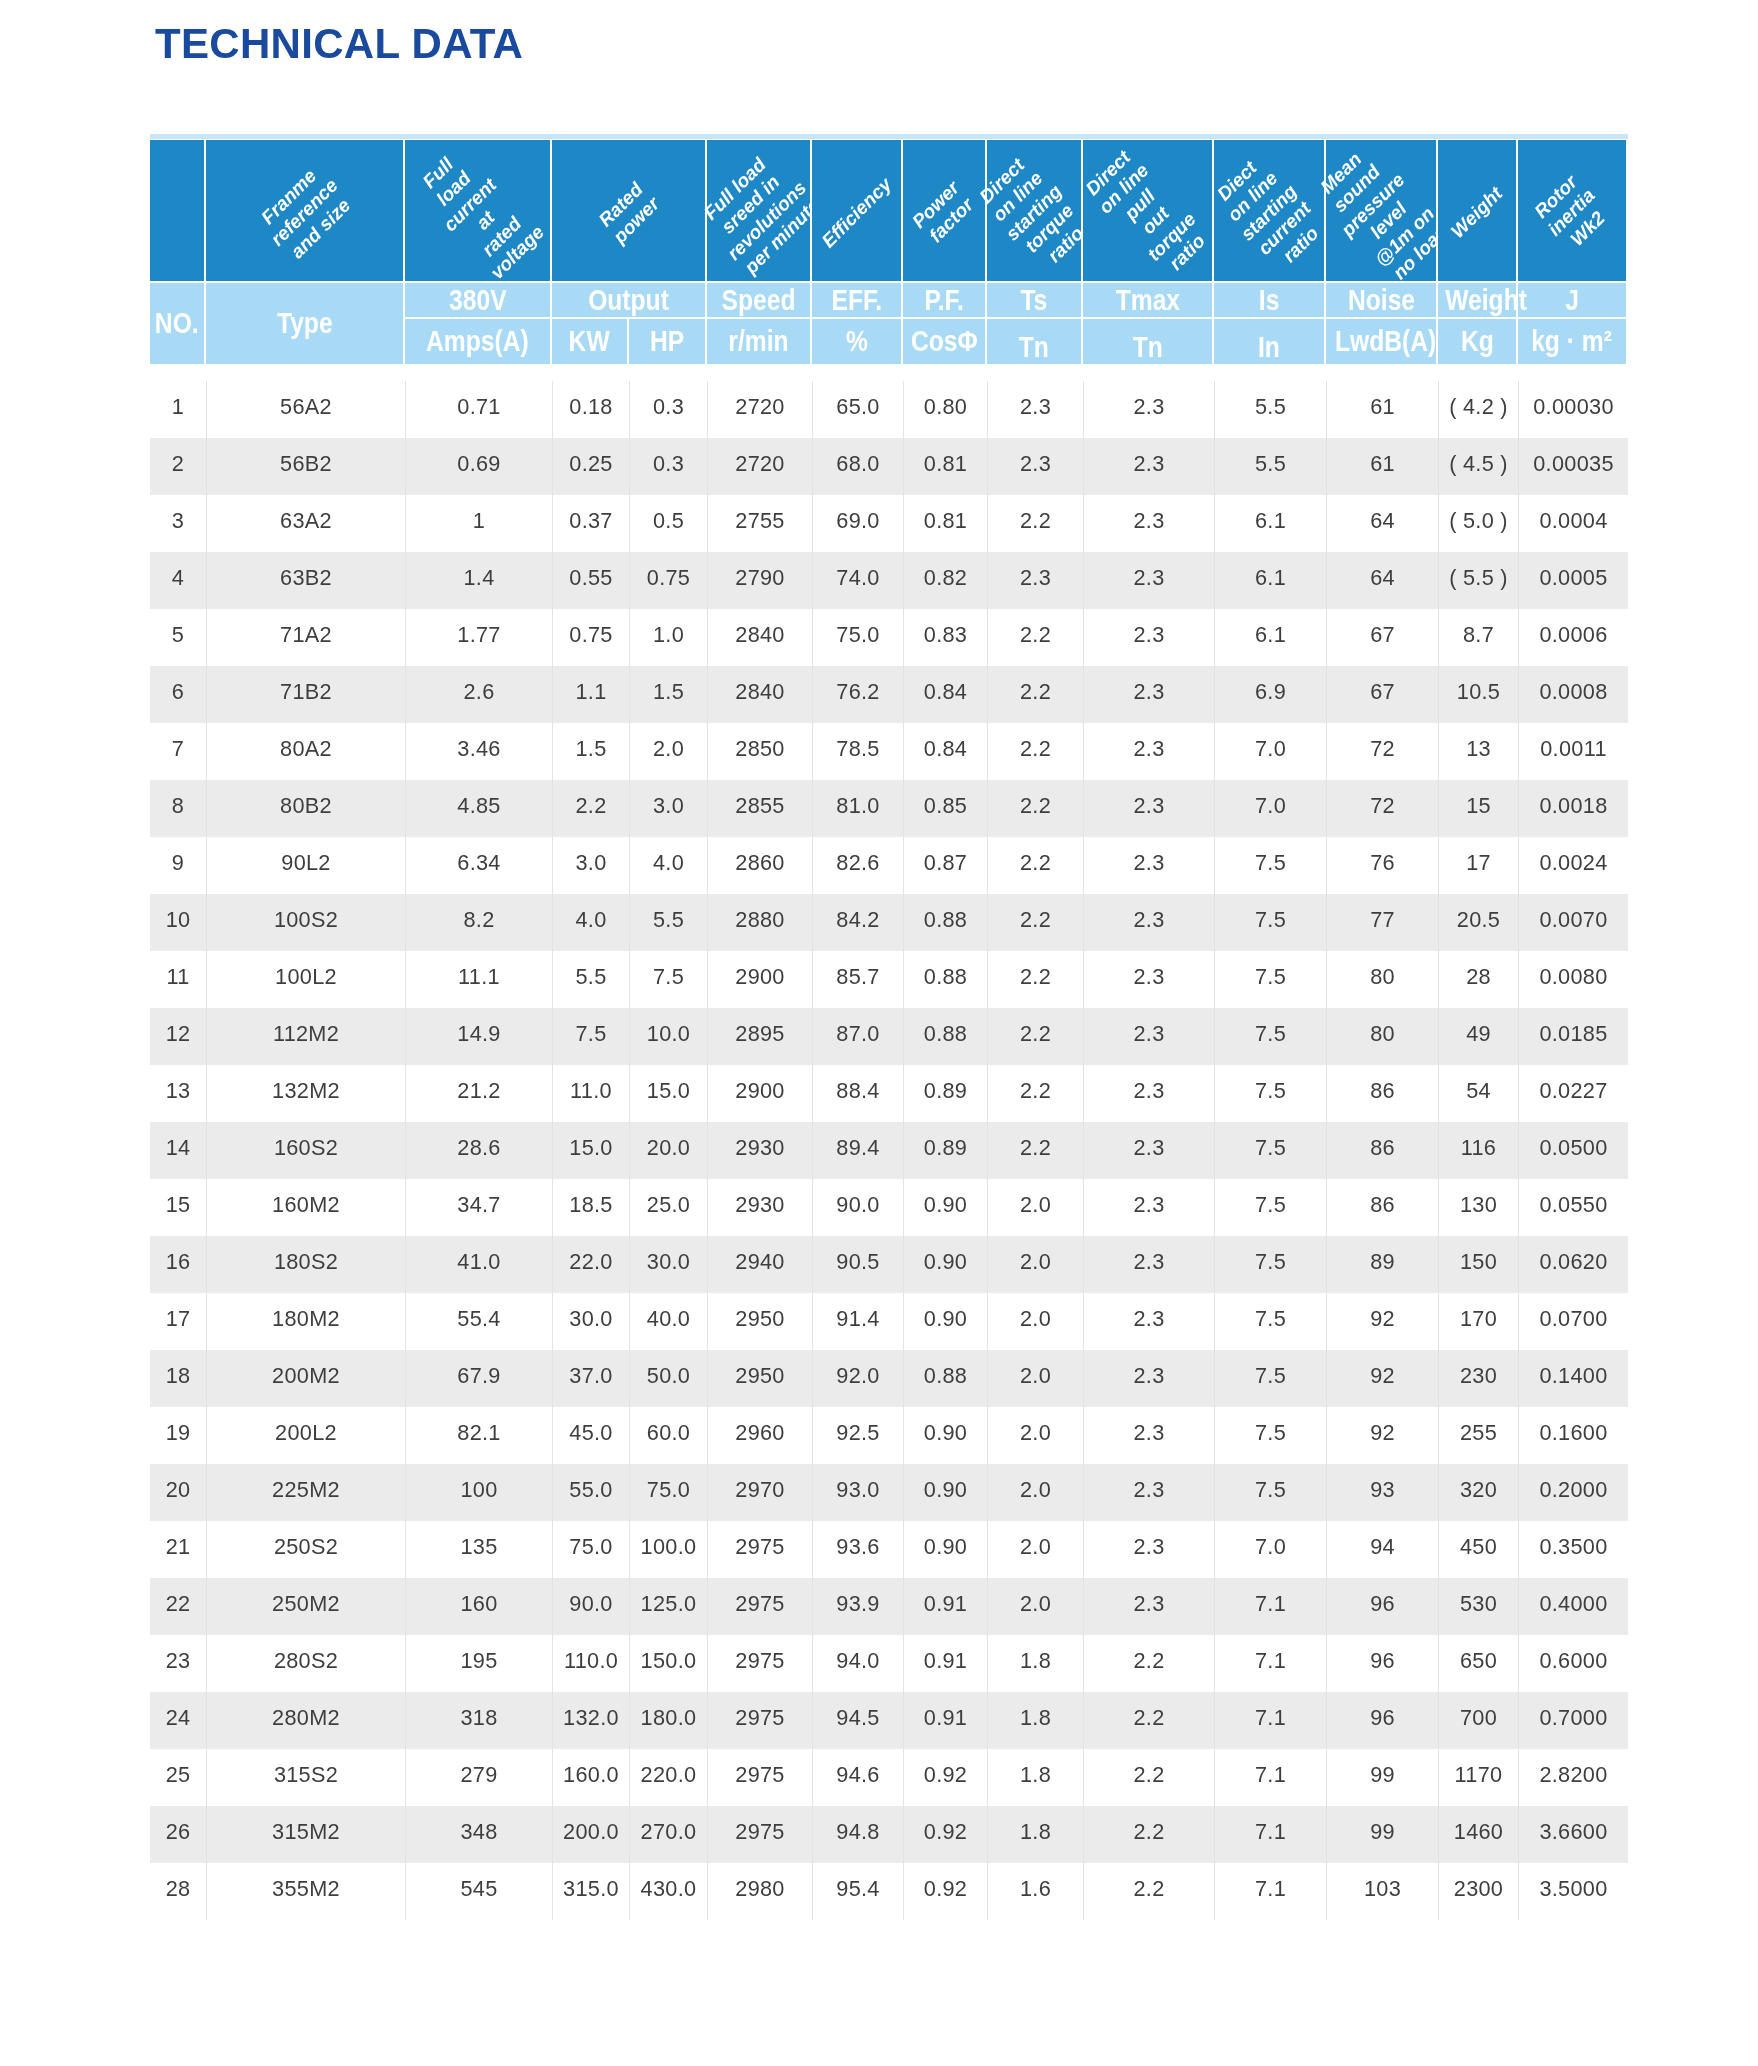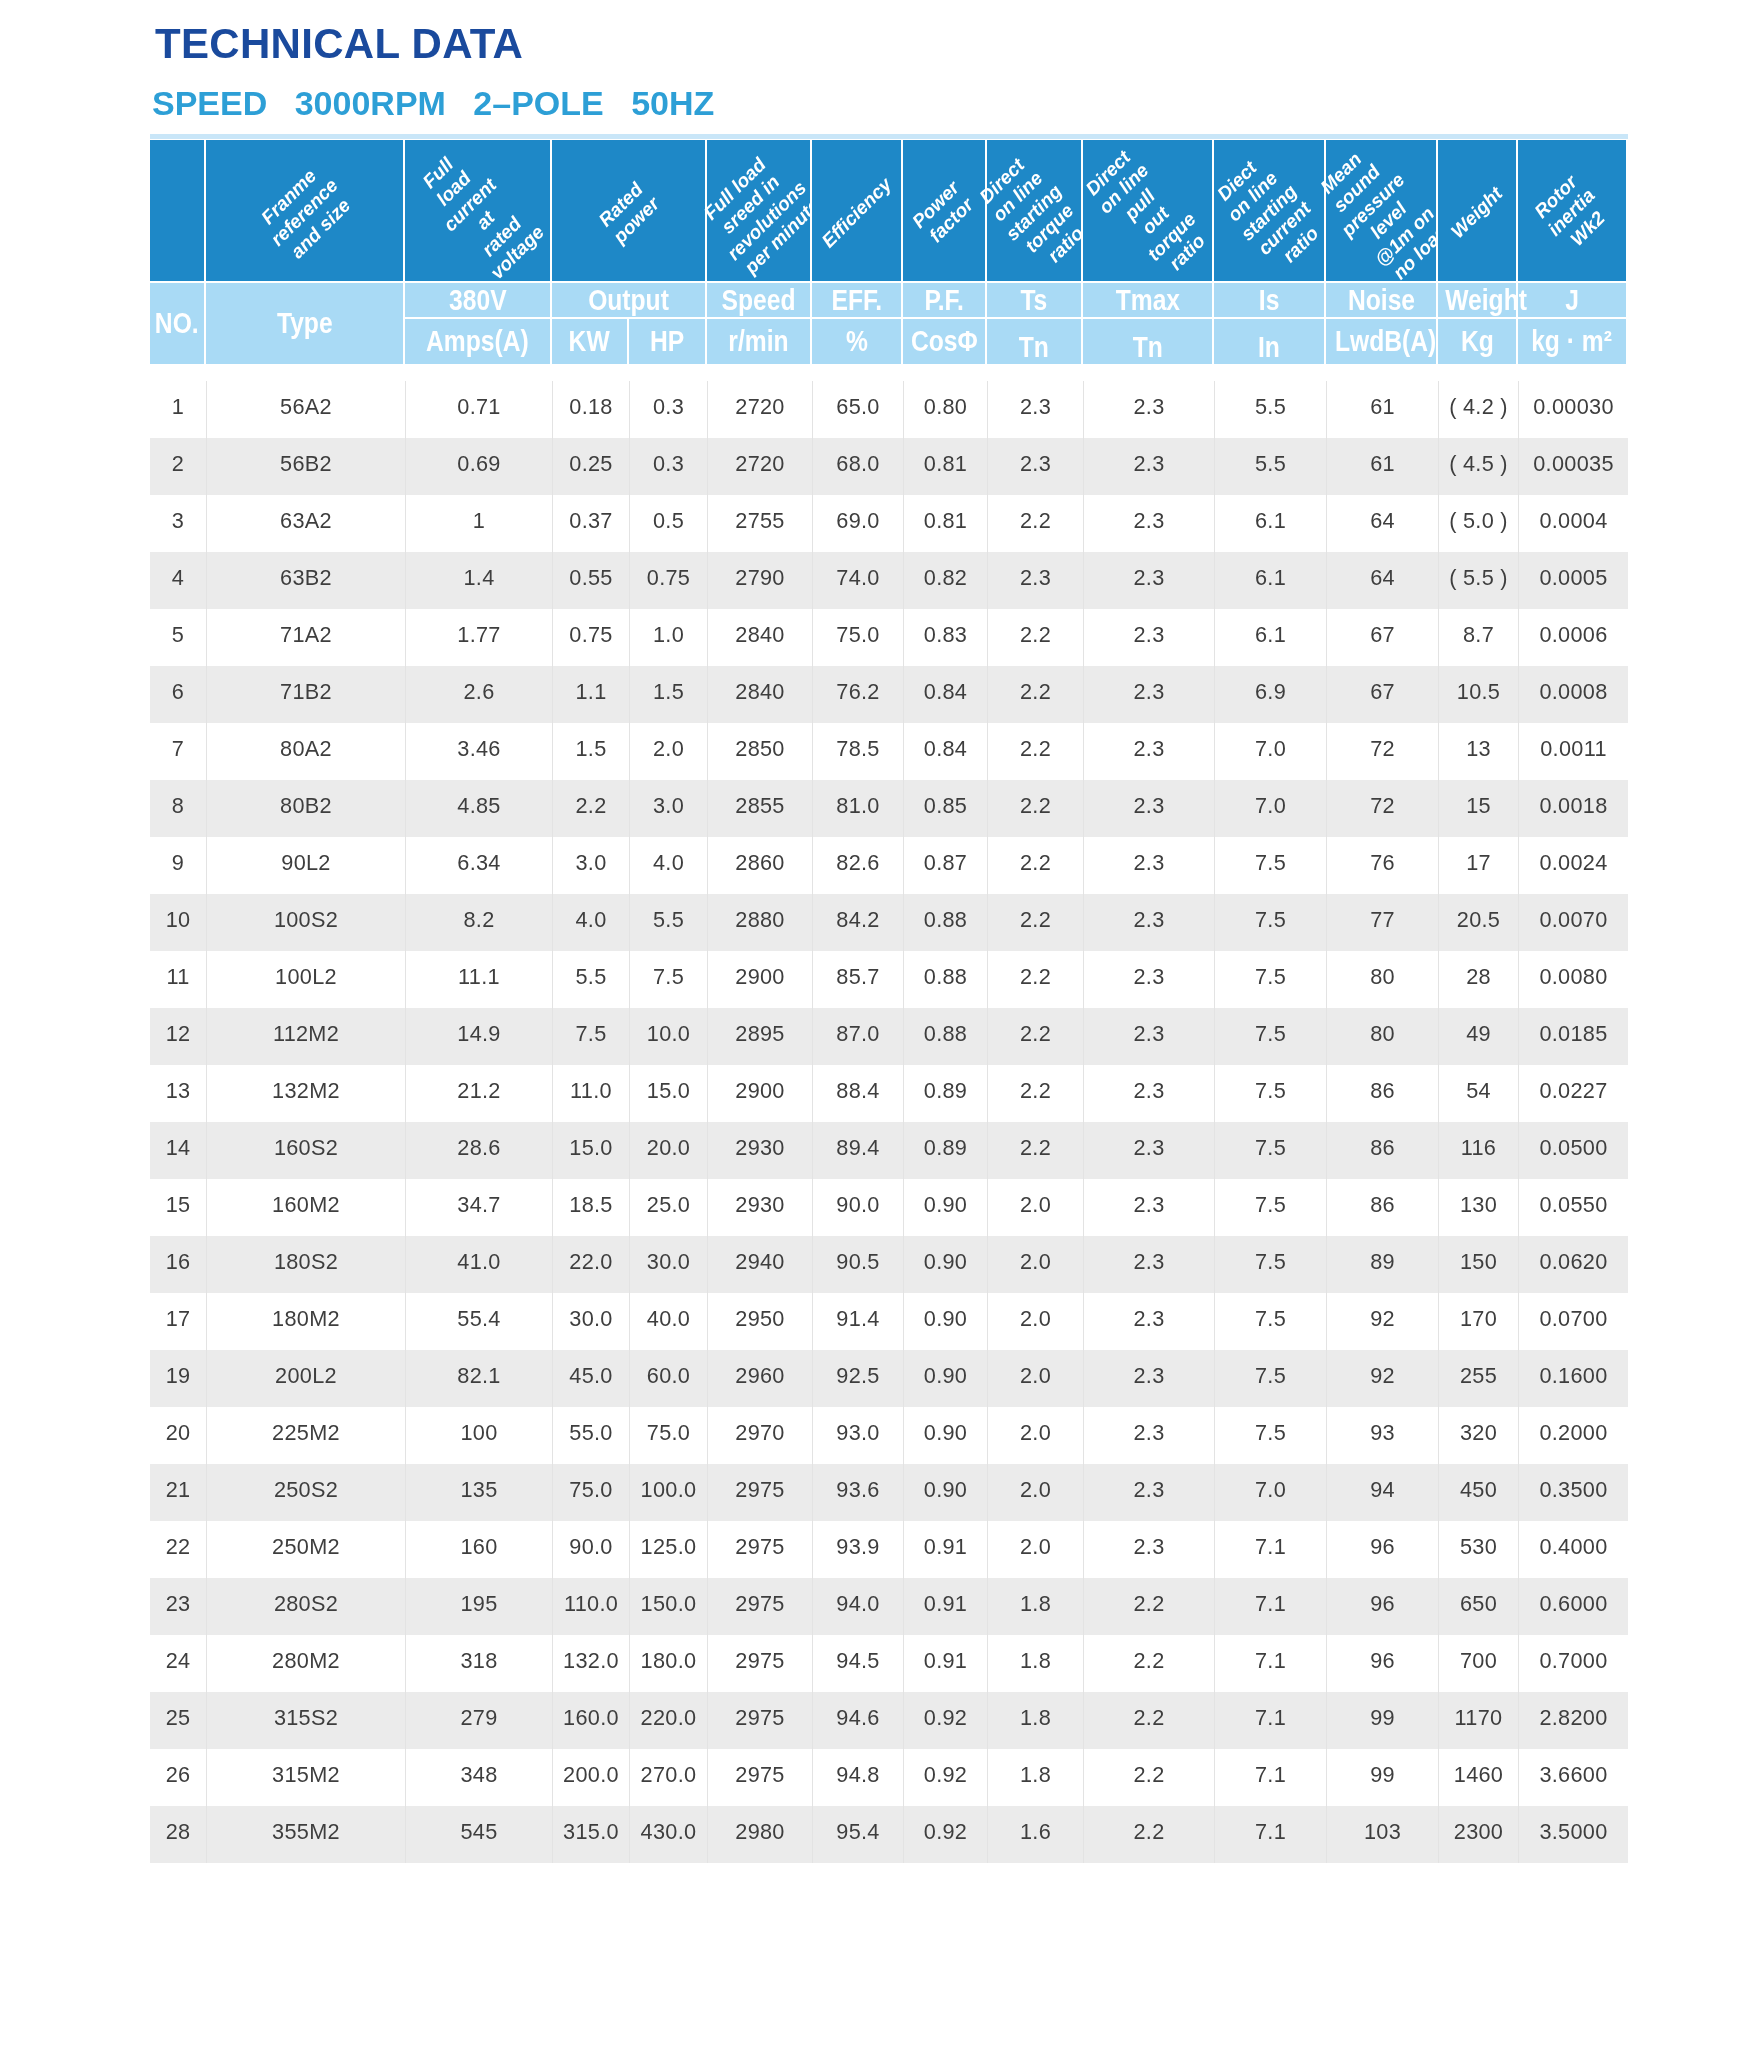--- a/index.html
+++ b/index.html
@@ -38,21 +38,20 @@
                  letter-spacing:0.3px;}
   .body-table td + td{border-left:1.4px solid #E3E3E3;}
   .body-table tr:nth-child(even) td{background:#EBEBEB;}
 </style>
 </head>
 <body>
 
 <div class="page">
 
   <div class="title">TECHNICAL DATA</div>
-  <div class="subtitle">SPEED 3000RPM 2–POLE 50HZ</div>
 
   <div class="top-strip"></div>
 
   <table class="head-table">
     <colgroup>
       <col style="width:56px">
         <col style="width:199px">
         <col style="width:147px">
       <col style="width:77px">
         <col style="width:78px">
@@ -435,20 +434,36 @@
           <td>91.4</td>
           <td>0.90</td>
           <td>2.0</td>
           <td>2.3</td>
           <td>7.5</td>
           <td>92</td>
           <td>170</td>
           <td>0.0700</td>
         </tr>
         <tr>
+          <td>18</td>
+          <td>200M2</td>
+          <td>67.9</td>
+          <td>37.0</td>
+          <td>50.0</td>
+          <td>2950</td>
+          <td>92.0</td>
+          <td>0.88</td>
+          <td>2.0</td>
+          <td>2.3</td>
+          <td>7.5</td>
+          <td>92</td>
+          <td>230</td>
+          <td>0.1400</td>
+        </tr>
+        <tr>
           <td>19</td>
           <td>200L2</td>
           <td>82.1</td>
           <td>45.0</td>
           <td>60.0</td>
           <td>2960</td>
           <td>92.5</td>
           <td>0.90</td>
           <td>2.0</td>
           <td>2.3</td>

